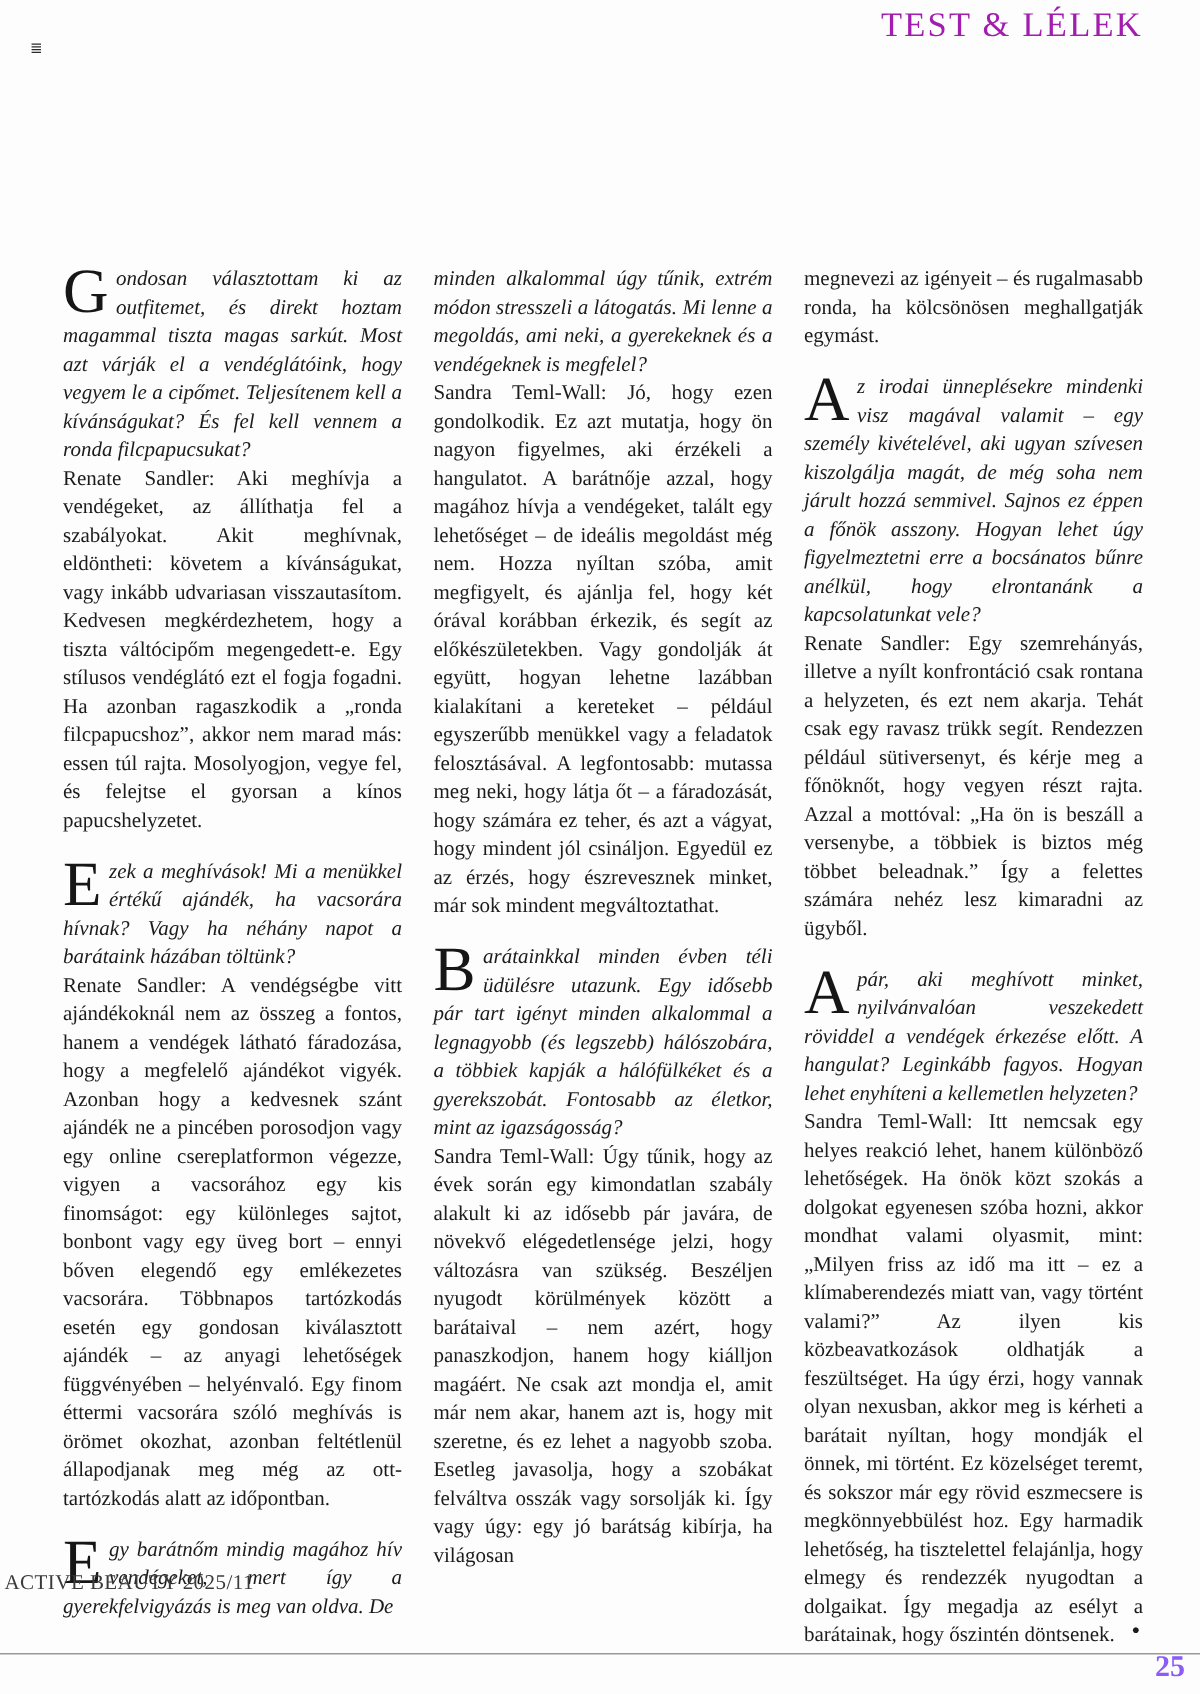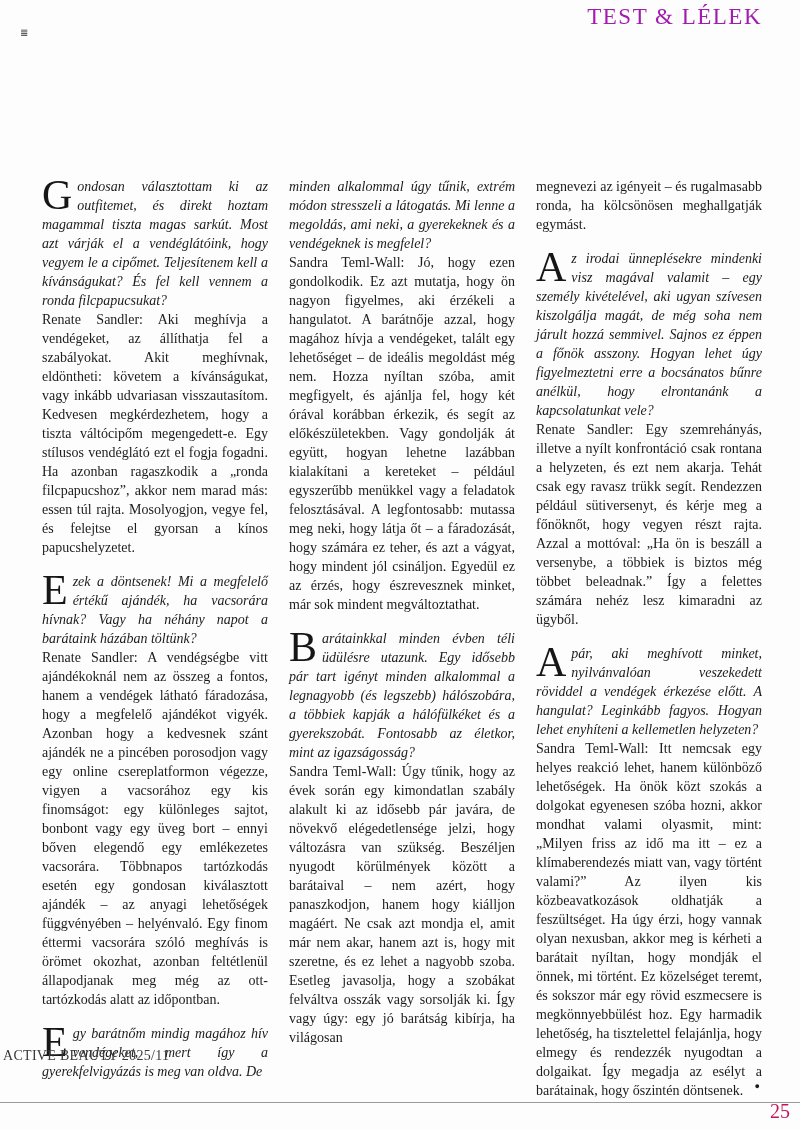--- a/index.html
+++ b/index.html
@@ -52,40 +52,40 @@
   .footer-rule {
     position: absolute; left: 0; right: 0; top: 1102px;
     border-top: 1px solid #9a9a9a; height: 0;
   }
   .footer-issue {
     position: absolute; left: 3px; top: 1048px;
     font-size: 14px; letter-spacing: 0.3px; color: #3a3a3a;
   }
   .footer-page {
     position: absolute; right: 10px; top: 1100px;
-    font-size: 20px; color: #be185d;
+    font-size: 20px; color: #8b5cf6; font-weight: bold;
   }
 </style>
 </head>
 <body>
 
 <div class="page">
 
   <span class="logo-mark">≣</span>
   <div class="section-title">TEST &amp; LÉLEK</div>
 
   <div class="article">
 
     <div class="col">
 
       <p class="para q"><span class="dropcap">G</span><span>ondosan választottam ki az outfitemet, és direkt hoztam magammal tiszta magas sarkút. Most azt várják el a vendéglátóink, hogy vegyem le a cipőmet. Teljesítenem kell a kívánságukat? És fel kell vennem a ronda filcpapucsukat?</span></p>
 
       <p class="para a">Renate Sandler: Aki meghívja a vendégeket, az állíthatja fel a szabályokat. Akit meghívnak, eldöntheti: követem a kívánságukat, vagy inkább udvariasan visszautasítom. Kedvesen megkérdezhetem, hogy a tiszta váltócipőm megengedett-e. Egy stílusos vendéglátó ezt el fogja fogadni. Ha azonban ragaszkodik a „ronda filcpapucshoz”, akkor nem marad más: essen túl rajta. Mosolyogjon, vegye fel, és felejtse el gyorsan a kínos papucshelyzetet.</p>
 
-      <p class="para q gap-top"><span class="dropcap">E</span><span>zek a döntsenek! Mi a megfelelő értékű ajándék, ha vacsorára hívnak? Vagy ha néhány napot a barátaink házában töltünk?</span></p>
+      <p class="para q gap-top"><span class="dropcap">E</span><span>zek a meghívások! Mi a menükkel értékű ajándék, ha vacsorára hívnak? Vagy ha néhány napot a barátaink házában töltünk?</span></p>
 
       <p class="para a">Renate Sandler: A vendégségbe vitt ajándékoknál nem az összeg a fontos, hanem a vendégek látható fáradozása, hogy a megfelelő ajándékot vigyék. Azonban hogy a kedvesnek szánt ajándék ne a pincében porosodjon vagy egy online csereplatformon végezze, vigyen a vacsorához egy kis finomságot: egy különleges sajtot, bonbont vagy egy üveg bort – ennyi bőven elegendő egy emlékezetes vacsorára. Többnapos tartózkodás esetén egy gondosan kiválasztott ajándék – az anyagi lehetőségek függvényében – helyénvaló. Egy finom éttermi vacsorára szóló meghívás is örömet okozhat, azonban feltétlenül állapodjanak meg még az ott-tartózkodás alatt az időpontban.</p>
 
       <p class="para q gap-top"><span class="dropcap">E</span><span>gy barátnőm mindig magához hív vendégeket, mert így a gyerekfelvigyázás is meg van oldva. De</span></p>
     </div>
 
     <div class="col">
       <p class="para qc">minden alkalommal úgy tűnik, extrém módon stresszeli a látogatás. Mi lenne a megoldás, ami neki, a gyerekeknek és a vendégeknek is megfelel?</p>
 
       <p class="para a">Sandra Teml-Wall: Jó, hogy ezen gondolkodik. Ez azt mutatja, hogy ön nagyon figyelmes, aki érzékeli a hangulatot. A barátnője azzal, hogy magához hívja a vendégeket, talált egy lehetőséget – de ideális megoldást még nem. Hozza nyíltan szóba, amit megfigyelt, és ajánlja fel, hogy két órával korábban érkezik, és segít az előkészületekben. Vagy gondolják át együtt, hogyan lehetne lazábban kialakítani a kereteket – például egyszerűbb menükkel vagy a feladatok felosztásával. A legfontosabb: mutassa meg neki, hogy látja őt – a fáradozását, hogy számára ez teher, és azt a vágyat, hogy mindent jól csináljon. Egyedül ez az érzés, hogy észrevesznek minket, már sok mindent megváltoztathat.</p>

